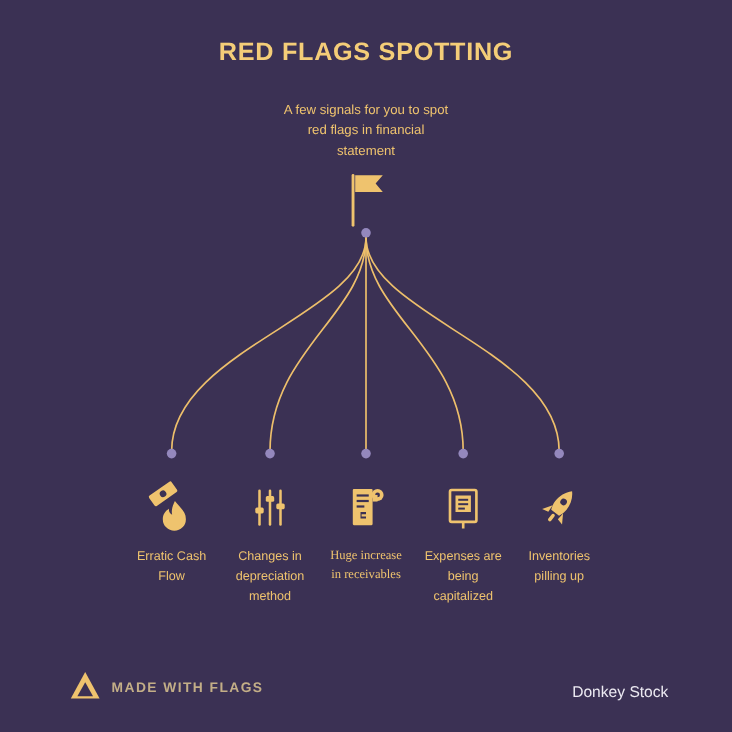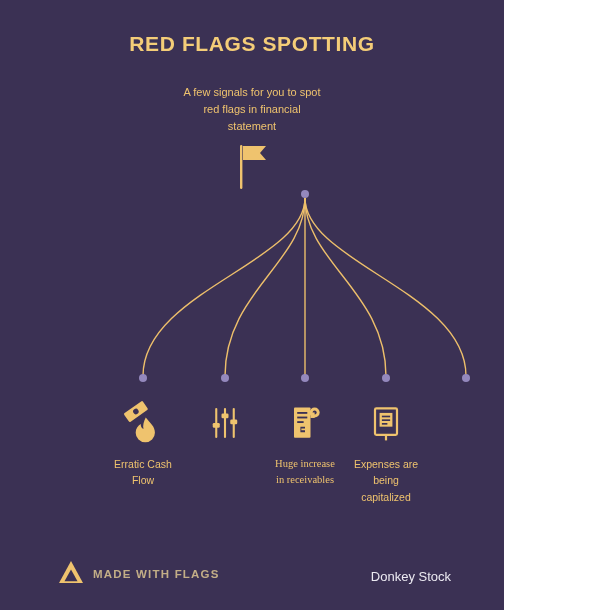--- a/index.html
+++ b/index.html
@@ -1,18 +1,18 @@
 <!DOCTYPE html>
 <html><head>
 <meta charset="utf-8">
 <style>
   html,body{margin:0;padding:0;}
   .canvas{
     position:relative;
-    width:504px;height:610px;
+    width:610px;height:610px;
     background:#3b3154;
     font-family:"Liberation Sans",sans-serif;
     overflow:hidden;
   }
   .title{
     position:absolute;top:32px;left:0;right:0;
     text-align:center;
     color:#f4cd78;
     font-size:21px;font-weight:bold;
     letter-spacing:0.6px;
@@ -126,20 +126,23 @@
           <line x1="24" y1="8" x2="24" y2="40"></line>
           <line x1="34" y1="8" x2="34" y2="40"></line>
         </g>
         <g fill="#efc36e">
           <rect x="10" y="24" width="8" height="5.5" rx="1.5"></rect>
           <rect x="20" y="13" width="8" height="5.5" rx="1.5"></rect>
           <rect x="30" y="20" width="8" height="5.5" rx="1.5"></rect>
         </g>
       </svg>
     </div>
+    <div class="label">Changes in
+depreciation
+method</div>
   </div>
 
   <div class="item item-3">
     <div class="icon">
       <svg width="44" height="46" viewBox="0 0 48 48">
         <rect x="12" y="7" width="18" height="33" rx="1" fill="#efc36e"></rect>
         <g fill="#3b3154">
           <rect x="15.5" y="12" width="11" height="2"></rect>
           <rect x="15.5" y="17" width="11" height="2"></rect>
           <rect x="15.5" y="22" width="7" height="2"></rect>
@@ -165,20 +168,35 @@
           <rect x="19.5" y="24" width="6" height="1.8"></rect>
         </g>
         <line x1="24" y1="37" x2="24" y2="43" stroke="#efc36e" stroke-width="2.4"></line>
       </svg>
     </div>
     <div class="label">Expenses are
 being
 capitalized</div>
   </div>
 
+  <div class="item item-5">
+    <div class="icon">
+      <svg width="44" height="46" viewBox="0 0 48 48">
+        <g transform="rotate(38 24 24)">
+          <path d="M24 5c4.5 4.5 6.5 10.5 6.5 16.5c0 3-.8 6-2 8.5h-9c-1.2-2.5-2-5.5-2-8.5c0-6 2-12 6.5-16.5z" fill="#efc36e"></path>
+          <circle cx="24" cy="17.5" r="3" fill="#3b3154"></circle>
+          <path d="M18 26l-5.5 8.5l6-1.5z" fill="#efc36e"></path>
+          <path d="M30 26l5.5 8.5l-6-1.5z" fill="#efc36e"></path>
+          <rect x="22.4" y="31.5" width="3.2" height="8" rx="1.6" fill="#efc36e"></rect>
+        </g>
+      </svg>
+    </div>
+    <div class="label">Inventories
+pilling up</div>
+  </div>
 
   <div class="made-with">
     <span>
       <svg width="26" height="24" viewBox="0 0 26 24">
         <polygon points="13,1 25,23 1,23" fill="#efc36e"></polygon>
         <polygon points="13,9.5 19.5,21.2 6.5,21.2" fill="#3b3154"></polygon>
       </svg>
     </span>
     <span class="text">MADE WITH FLAGS</span>
   </div>

